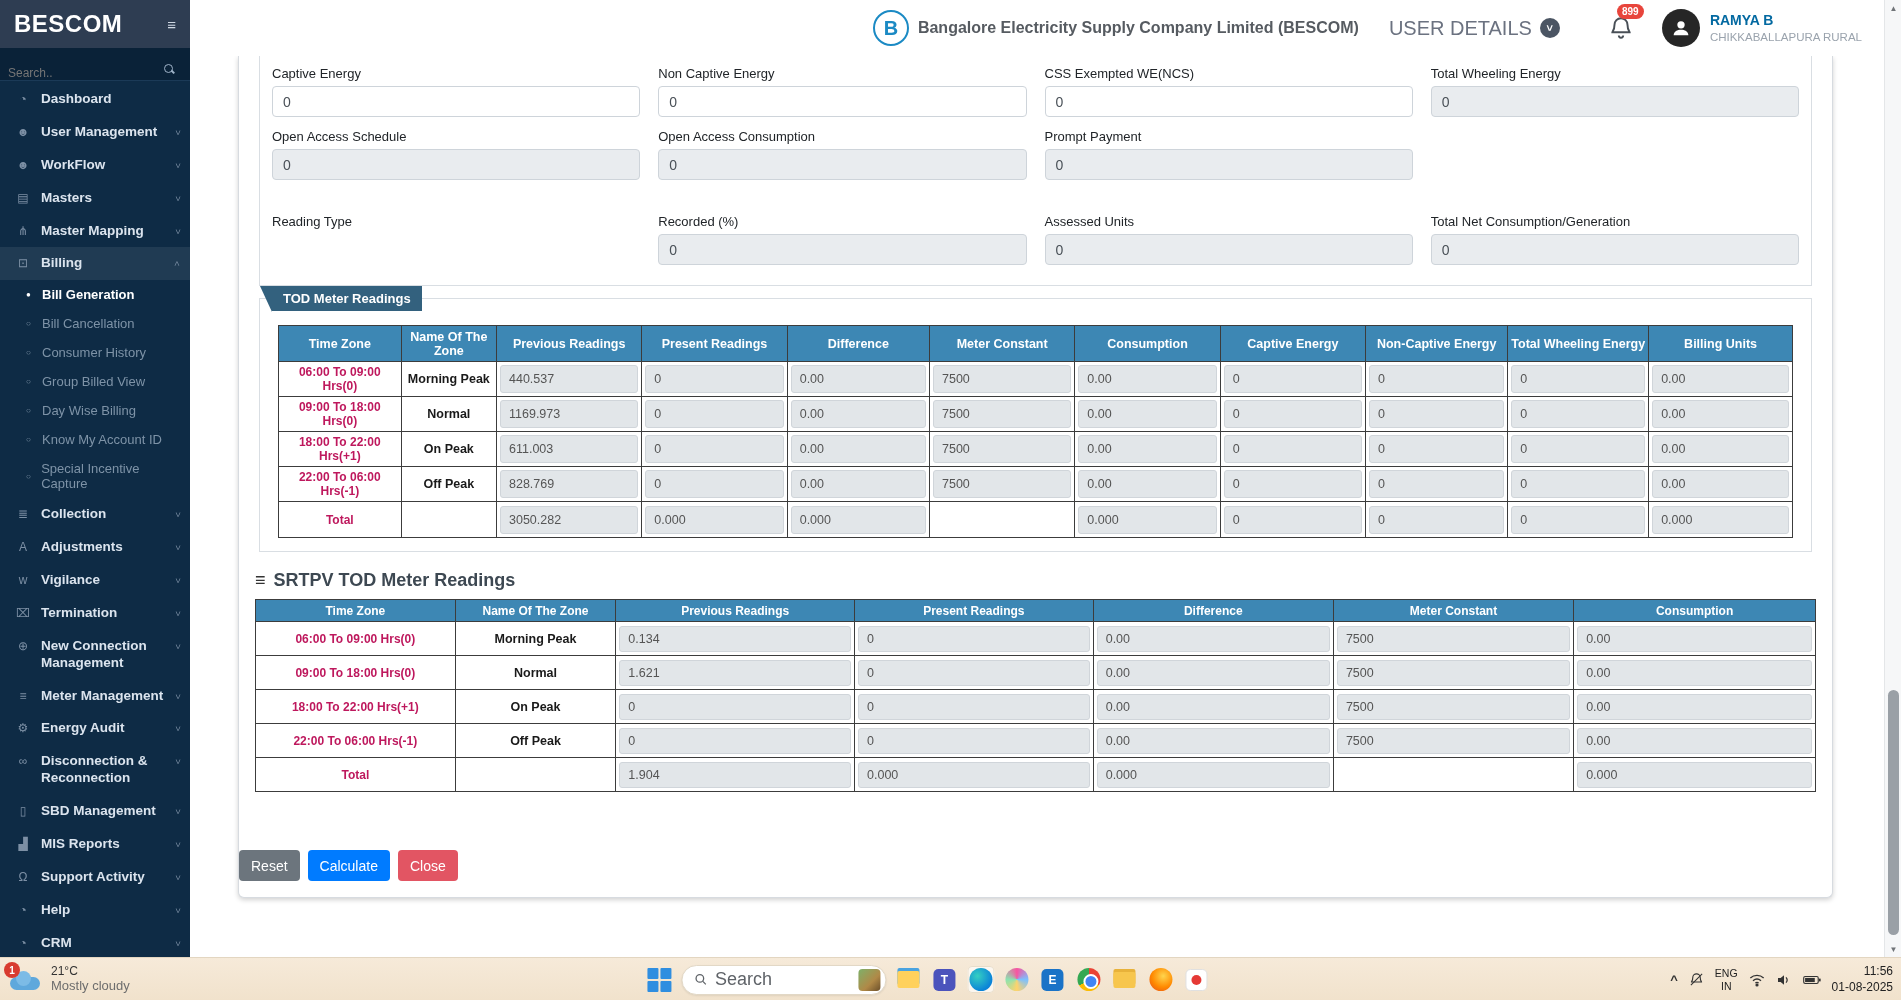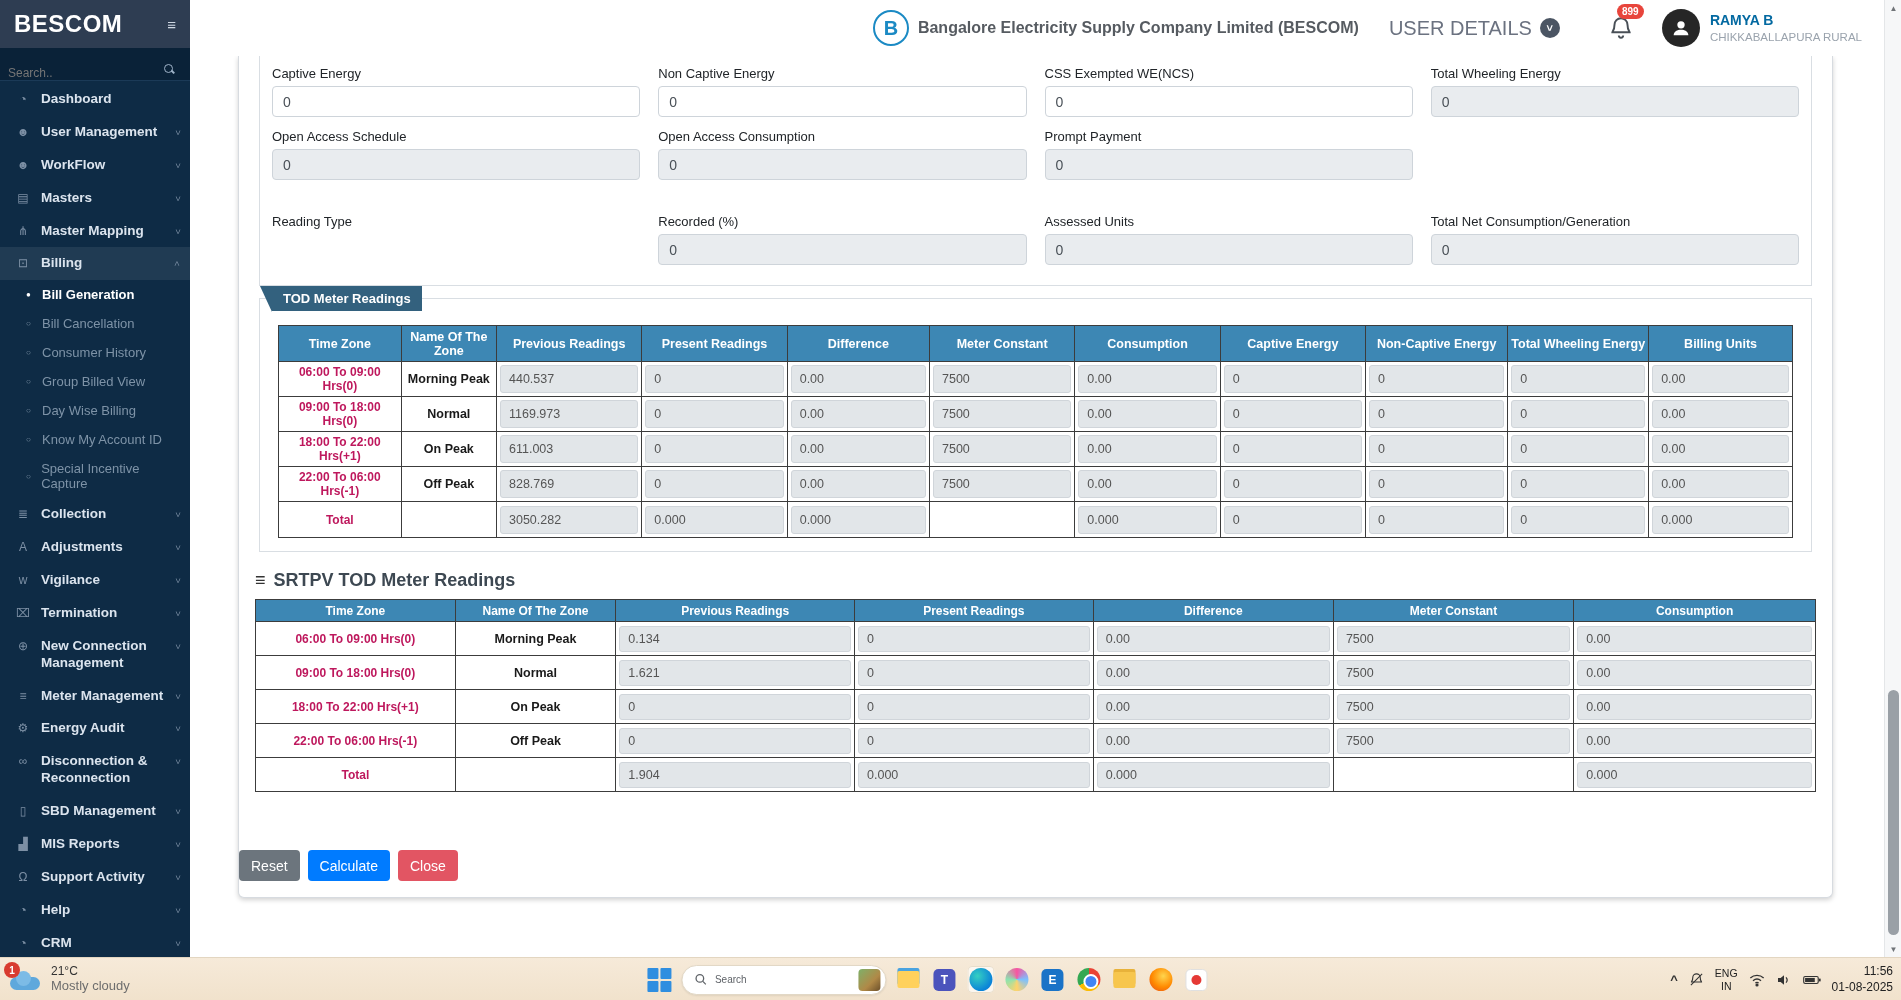--- a/index.html
+++ b/index.html
@@ -95,21 +95,21 @@
   .cloud { position:relative; width:34px; height:22px; margin-top:8px; }
   .cloud::before { content:""; position:absolute; left:2px; top:6px; width:30px; height:13px; background:#5fa8dc; border-radius:8px; }
   .cloud::after { content:""; position:absolute; left:8px; top:0px; width:15px; height:15px; background:#7cbbe6; border-radius:50%; }
   .wbadge { position:absolute; left:-4px; top:-9px; background:#d83b2f; color:#fff; font-size:10px; font-weight:bold; width:16px; height:16px; border-radius:50%; display:flex; align-items:center; justify-content:center; z-index:2; }
   .wtext .t1 { font-size:12px; color:#333; }
   .wtext .t2 { font-size:13px; color:#6d6d6d; }
   .tb-center { position:absolute; left:50%; top:0; height:43px; transform:translateX(-54%); display:flex; align-items:center; gap:9px; }
   .start { width:26px; height:26px; display:grid; grid-template-columns:11px 11px; grid-template-rows:11px 11px; gap:2px; place-content:center; cursor:pointer; }
   .start i { background:#2f8ee0; border-radius:1px; }
   .tsearch { width:205px; height:30px; background:#fff; border:1px solid #e2d8c6; border-radius:15px; display:flex; align-items:center; padding:0 5px 0 12px; gap:8px; cursor:pointer; box-shadow:0 1px 2px rgba(0,0,0,0.08); }
-  .tsearch .txt { flex:1; font-size:10px; color:#5f6368; }
+  .tsearch .txt { flex:1; font-size:18px; color:#5f6368; }
   .tsimg { width:22px; height:22px; border-radius:4px; background:linear-gradient(135deg,#7fb069,#b08947 60%,#6b4f2a); }
   .appicon { width:27px; height:27px; border-radius:5px; display:flex; align-items:center; justify-content:center; cursor:pointer; position:relative; }
   .appicon.hl { background:rgba(255,255,255,0.65); box-shadow:0 0 0 1px #e8ddca inset; }
   .appicon.hl::after { content:""; position:absolute; bottom:-4px; left:8px; width:11px; height:3px; border-radius:2px; background:#8a8population Fix0; }
   .ic-explorer { width:22px; height:17px; background:#ffd15c; border-radius:2px; position:relative; box-shadow:0 -3px 0 #4aa3e0; }
   .ic-teams { width:22px; height:22px; border-radius:5px; background:#4b53bc; color:#fff; font-size:12px; font-weight:bold; display:flex; align-items:center; justify-content:center; }
   .ic-edge { width:23px; height:23px; border-radius:50%; background:radial-gradient(circle at 35% 35%, #35d0c2, #0b84d8 70%); }
   .ic-copilot { width:23px; height:23px; border-radius:50%; background:conic-gradient(#f953a0,#7cc0ff,#ffd36b,#8ce3b0,#f953a0); }
   .ic-office { width:22px; height:22px; border-radius:5px; background:#1a73c7; color:#fff; font-size:12px; font-weight:bold; display:flex; align-items:center; justify-content:center; }
   .ic-chrome { width:23px; height:23px; border-radius:50%; background:conic-gradient(#ea4335 0 33%,#fbbc05 33% 66%,#34a853 66% 100%); position:relative; }

